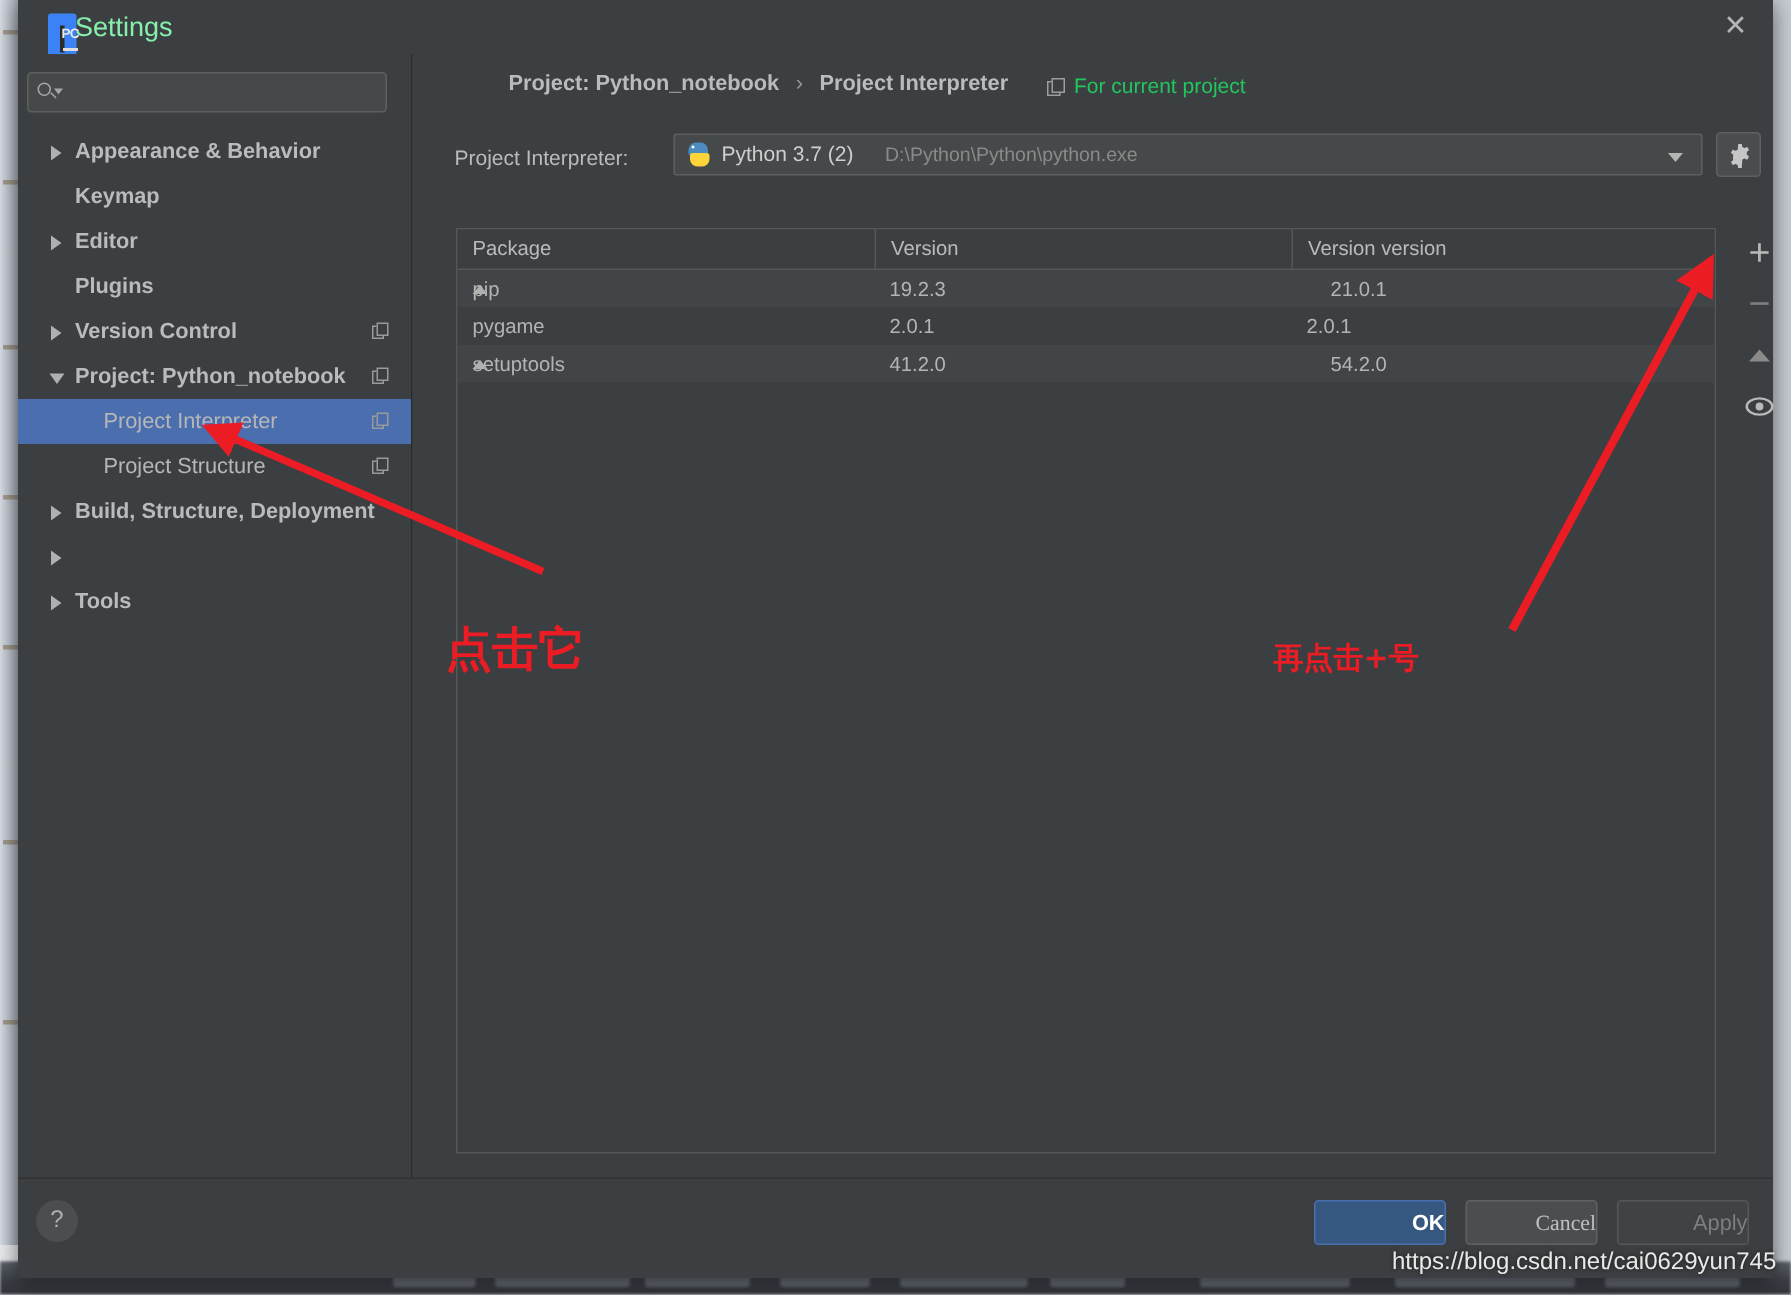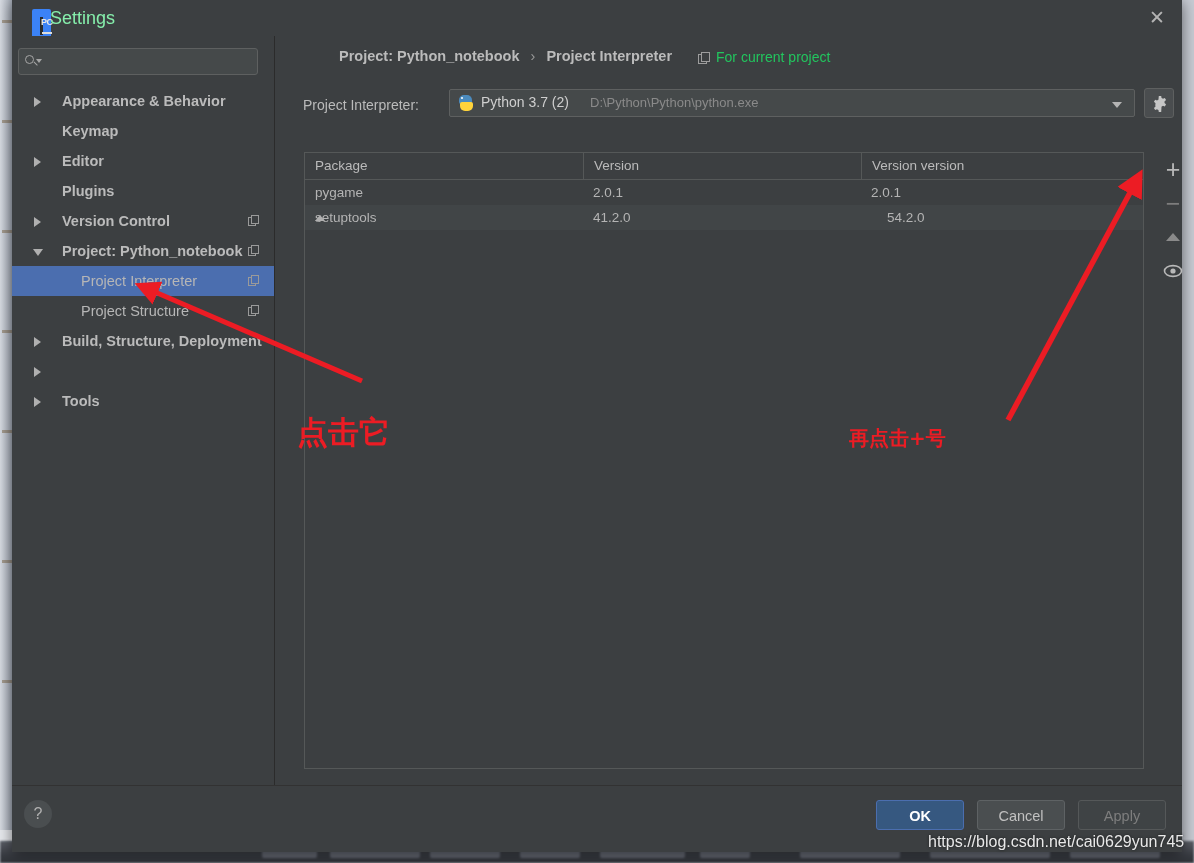--- a/index.html
+++ b/index.html
@@ -113,21 +113,21 @@
   .tree-item .arrow.collapsed {
     left: 22px;
     border-top: 5px solid transparent; border-bottom: 5px solid transparent;
     border-left: 7px solid #b0b0b0;
   }
   .tree-item .arrow.expanded {
     left: 21px; top: 13px;
     border-left: 5px solid transparent; border-right: 5px solid transparent;
     border-top: 7px solid #b0b0b0;
   }
-  .tree-item .lbl { position: absolute; left: 38px; top: 0; margin-left: 12px; }
+  .tree-item .lbl { position: absolute; left: 38px; top: 0; }
   .tree-item.child .lbl { left: 57px; color: #b6b6b6; }
   .copy-icon {
     position: absolute; right: 14px; top: 9px; width: 12px; height: 12px;
   }
   .copy-icon .b {
     position: absolute; left: 0; top: 2px; width: 8px; height: 9px;
     border: 1.2px solid #9a9a9a; box-sizing: border-box;
   }
   .copy-icon .f {
     position: absolute; left: 3px; top: 0; width: 8px; height: 9px;
@@ -262,30 +262,31 @@
     background: #3c3f41; border-top: 1px solid #323232;
   }
   .help-btn {
     position: absolute; left: 12px; top: 14px; width: 28px; height: 28px;
     border-radius: 50%; background: #4a4e50;
     color: #b0b0b0; font-size: 16px; text-align: center; line-height: 28px;
     cursor: pointer;
   }
   .btn {
     position: absolute; top: 14px; height: 30px; line-height: 30px;
-    border-radius: 3px; text-align: center; font-size: 14.5px;
+    border-radius: 3px; text-align: right; font-size: 14.5px;
     box-sizing: border-box; cursor: pointer;
   }
   .btn.ok {
     left: 864px; width: 88px; background: #365880; border: 1px solid #4b6eaf;
     color: #ffffff; font-weight: bold;
   }
   .btn.cancel {
     left: 965px; width: 88px; background: #4a4e50; border: 1px solid #5e6264;
     color: #c0c0c0;
+    font-family: Liberation Serif, serif;
   }
   .btn.apply {
     left: 1066px; width: 88px; background: #3f4345; border: 1px solid #555859;
     color: #7e7e7e;
   }
 
   
   .anno-text {
     position: absolute; color: #ec1c24; font-weight: bold;
     font-family: "DejaVu Sans", sans-serif; white-space: nowrap;
@@ -435,20 +436,26 @@
         </svg>
       </div>
 
       <div class="table-wrap">
         <div class="thead">
             <div class="th c1" style="left: 0px; width: 278px;">Package</div>
             <div class="th c2" style="left: 278px; width: 278px;">Version</div>
             <div class="th c3" style="left: 556px; width: 282px;">Version version</div>
           </div>
         <div class="tbody">
+            <div class="trow odd">
+              <div class="cell" style="left: 0px; width: 278px;">pip</div>
+              <div class="cell" style="left: 278px; width: 278px;">19.2.3</div>
+              <div class="up-tri"></div>
+              <div class="cell withtri" style="left: 556px; width: 282px;">21.0.1</div>
+            </div>
             <div class="trow even">
               <div class="cell" style="left: 0px; width: 278px;">pygame</div>
               <div class="cell" style="left: 278px; width: 278px;">2.0.1</div>
               <div class="cell" style="left: 556px; width: 282px;">2.0.1</div>
             </div>
             <div class="trow odd">
               <div class="cell" style="left: 0px; width: 278px;">setuptools</div>
               <div class="cell" style="left: 278px; width: 278px;">41.2.0</div>
               <div class="up-tri"></div>
               <div class="cell withtri" style="left: 556px; width: 282px;">54.2.0</div>

